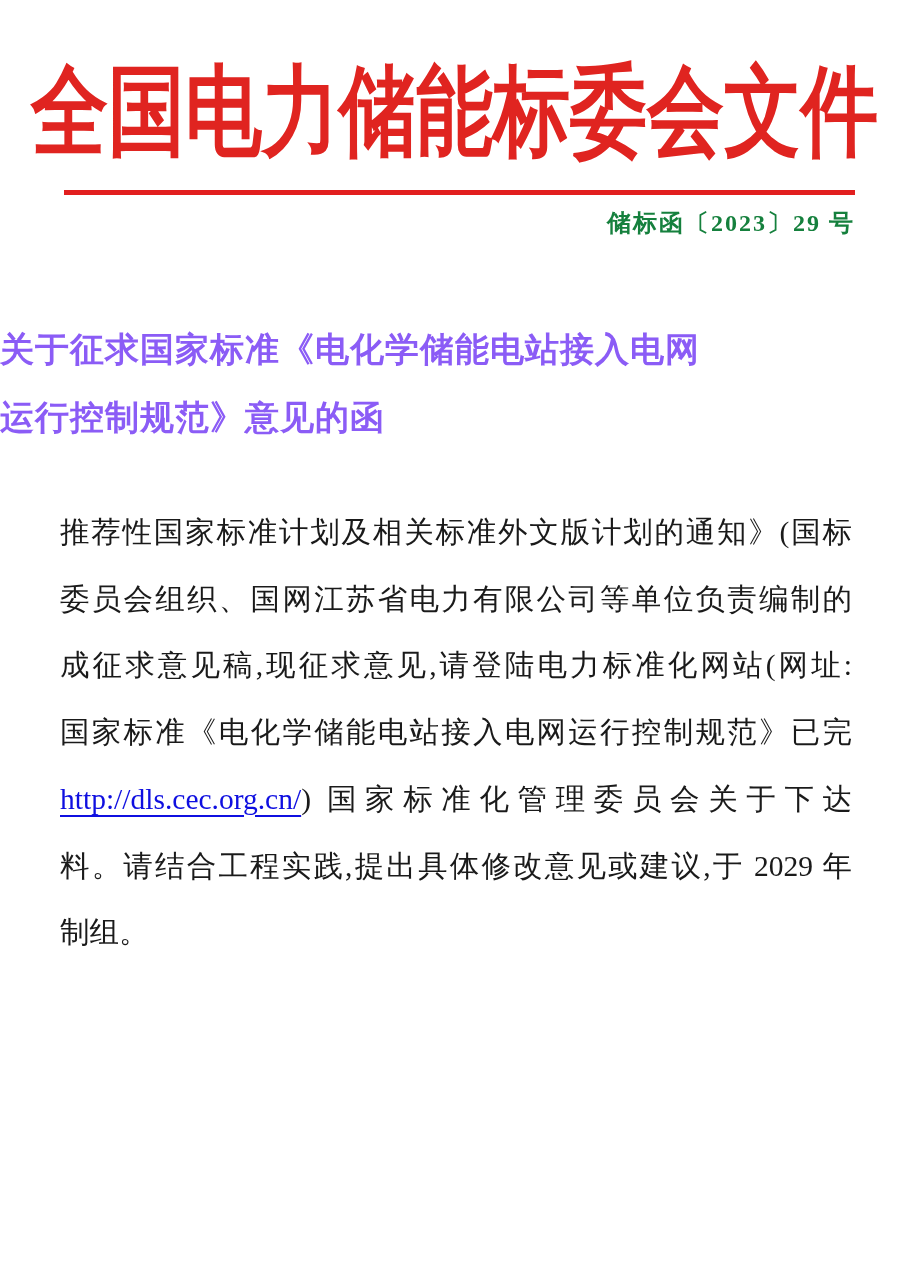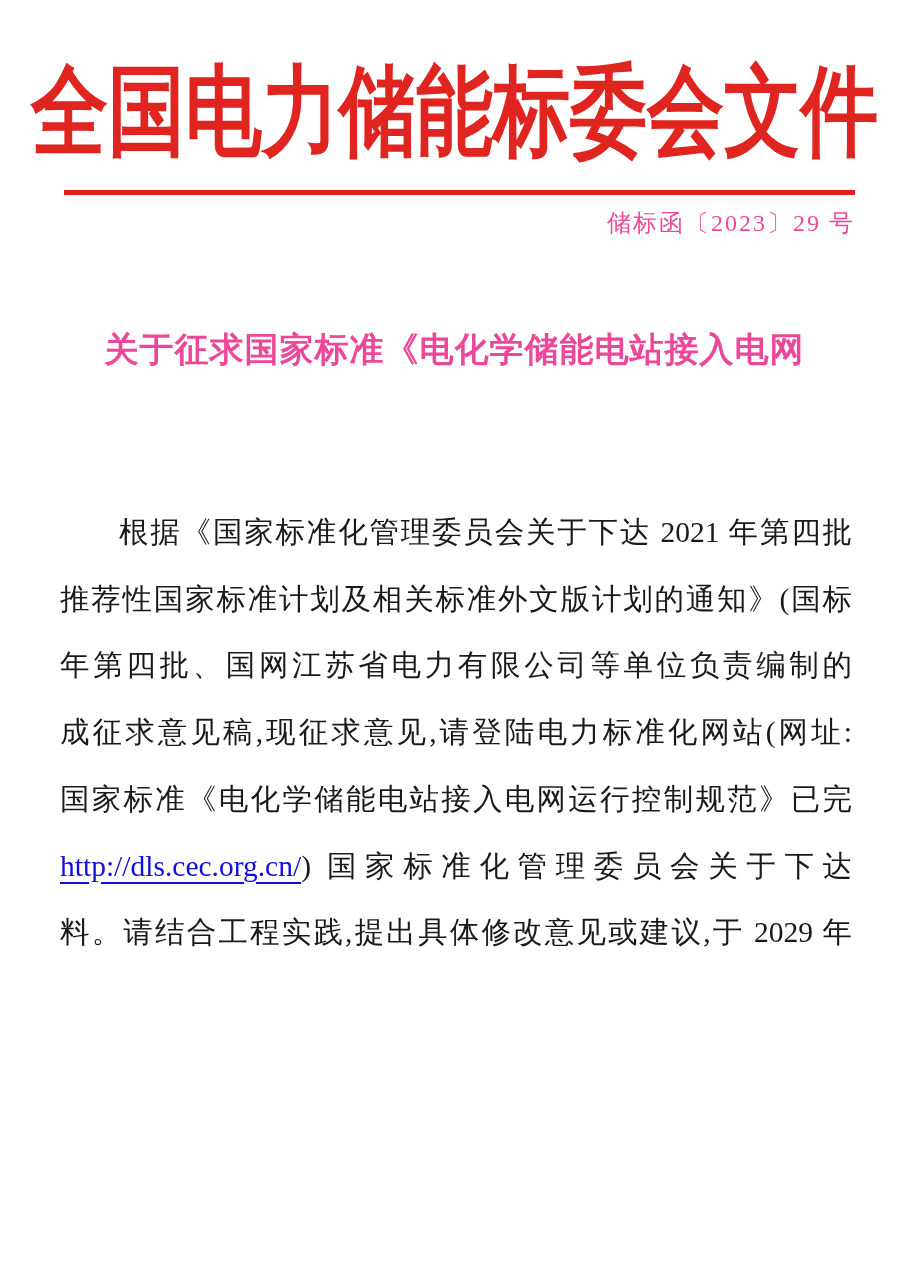--- a/index.html
+++ b/index.html
@@ -37,34 +37,34 @@
     left: 64px;
     width: 791px;
     height: 5px;
     background: var(--rule-red, #e02420);
   }
   .doc-number {
     position: absolute;
     top: 207px;
     right: 54px;
     font-size: 24px;
-    color: #ec4899;
+    color: #15803d;
     letter-spacing: 2px;
+    font-weight: bold;
   }
   
   .doc-title {
     position: absolute;
     top: 316px;
     left: 0;
     right: 0;
-    text-align: center;
     font-weight: 900;
     font-size: 34px;
     line-height: 68px;
-    color: #ec4899;
+    color: #8b5cf6;
     letter-spacing: 1px;
   }
   
   .body-text {
     position: absolute;
     top: 499px;
     left: 60px;
     width: 792px;
     font-size: 29.5px;
     line-height: 66.7px;
@@ -115,29 +115,30 @@
 <div class="page" style="--header-red: #e02420; --rule-red: #e21f1f; --link-blue: #0f0fe0; --logo-red: #e60012;">
 
   <div class="letterhead">全国电力储能标委会文件</div>
 
   <div class="red-rule"></div>
 
   <div class="doc-number">储标函〔2023〕29 号</div>
 
   <div class="doc-title">
     <div>关于征求国家标准《电化学储能电站接入电网</div>
+    <div>运行控制规范》意见的函</div>
   </div>
 
   <div class="body-text" id="body-text">
-      <div class="body-line justify indent"><span>根据《国家标准化管理委员会关于下达 2021 年第四批</span></div>
       <div class="body-line justify"><span>推荐性国家标准计划及相关标准外文版计划的通知》(国标</span></div>
-      <div class="body-line justify"><span>年第四批、国网江苏省电力有限公司等单位负责编制的</span></div>
+      <div class="body-line justify"><span>委员会组织、国网江苏省电力有限公司等单位负责编制的</span></div>
       <div class="body-line justify"><span>成征求意见稿,现征求意见,请登陆电力标准化网站(网址:</span></div>
       <div class="body-line justify"><span>国家标准《电化学储能电站接入电网运行控制规范》已完</span></div>
       <div class="body-line justify"><a href="#">http://dls.cec.org.cn/</a><span>) 国家标准化管理委员会关于下达</span></div>
       <div class="body-line justify"><span>料。请结合工程实践,提出具体修改意见或建议,于 2029 年</span></div>
+      <div class="body-line"><span>制组。</span></div>
     </div>
 
   <div class="escn-logo">
     <span class="latin">ESCN</span><span class="cn">中国储能网</span>
   </div>
 
 </div>
 
 </body></html>

